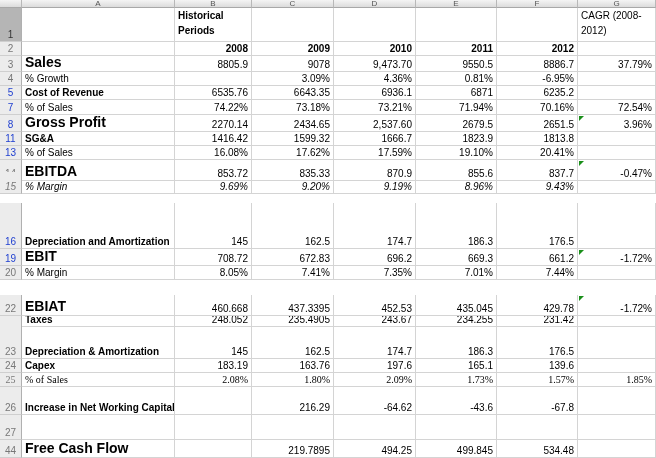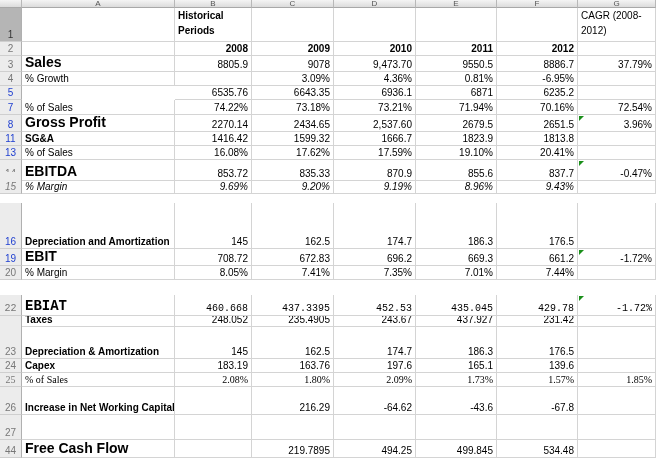--- a/index.html
+++ b/index.html
@@ -75,20 +75,21 @@
         <div class="c C r">3.09%</div>
         <div class="c D r">4.36%</div>
         <div class="c E r">0.81%</div>
         <div class="c F r">-6.95%</div>
         <div class="c G r">
           <span></span>
         </div>
       </div>
       <div class="row" style="top: 86px; height: 14px;">
         <div class="rh blue">5</div>
+        <div class="c A b">Cost of Revenue</div>
         <div class="c B r">6535.76</div>
         <div class="c C r">6643.35</div>
         <div class="c D r">6936.1</div>
         <div class="c E r">6871</div>
         <div class="c F r">6235.2</div>
         <div class="c G r">
           <span></span>
         </div>
       </div>
       <div class="row" style="top: 100px; height: 15px;">
@@ -201,27 +202,27 @@
         <div class="c G r">
           <span></span>
         </div>
       </div>
       <div class="row" style="top: 280px; height: 15px; margin-top: 32px;">
         <div class="rh">21</div>
         <div class="c A b">Taxes</div>
         <div class="c B r">248.052</div>
         <div class="c C r">235.4905</div>
         <div class="c D r">243.67</div>
-        <div class="c E r">437.927</div>
+        <div class="c E r">234.255</div>
         <div class="c F r">231.42</div>
         <div class="c G r">
           <span></span>
         </div>
       </div>
-      <div class="row" style="top: 295px; height: 21px; font-family: Liberation Mono, monospace;">
+      <div class="row" style="top: 295px; height: 21px;">
         <div class="rh">22</div>
         <div class="c A big">EBIAT</div>
         <div class="c B r">460.668</div>
         <div class="c C r">437.3395</div>
         <div class="c D r">452.53</div>
         <div class="c E r">435.045</div>
         <div class="c F r">429.78</div>
         <div class="c G r">
           <span class="tri"></span>
           <span>-1.72%</span>

